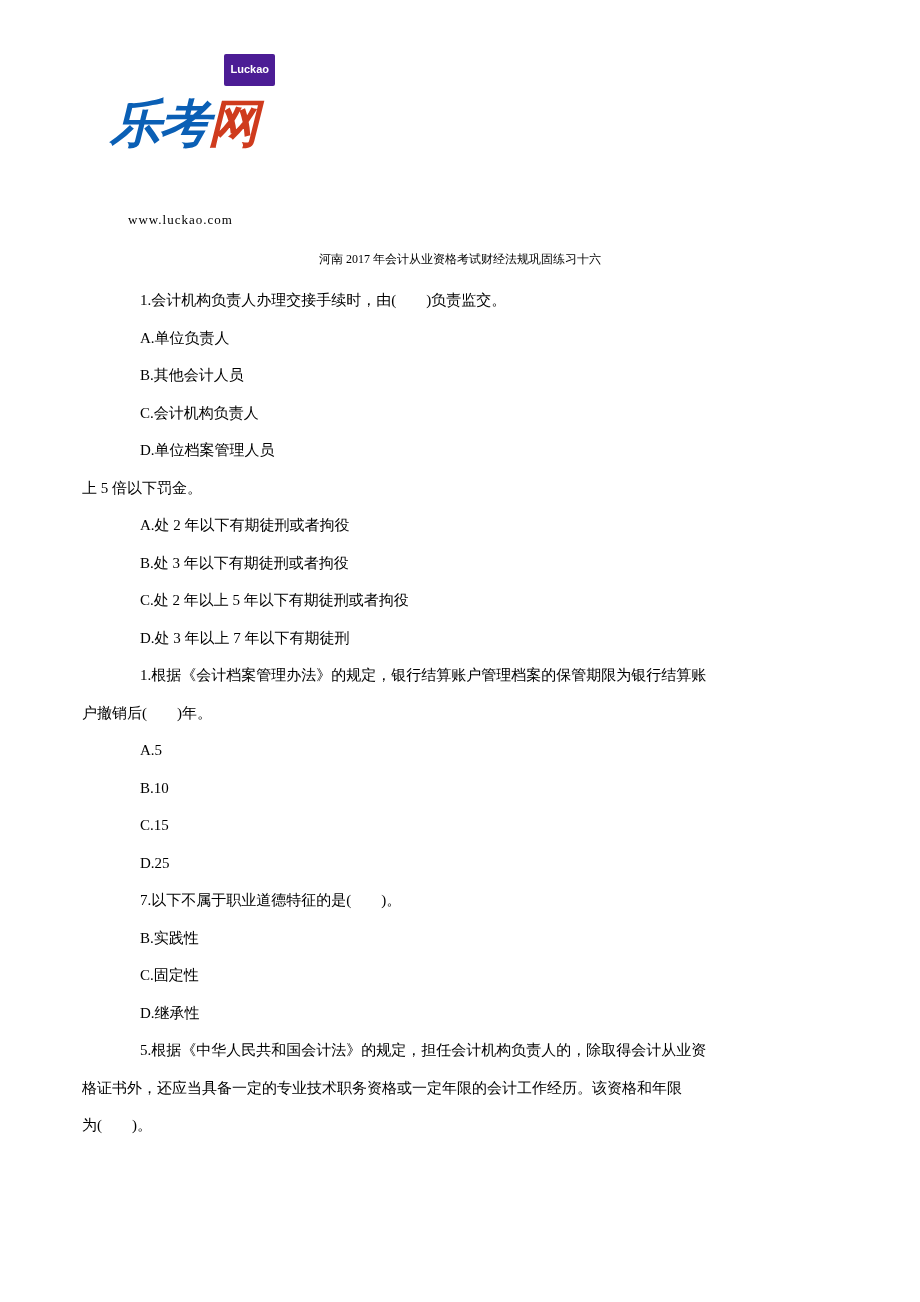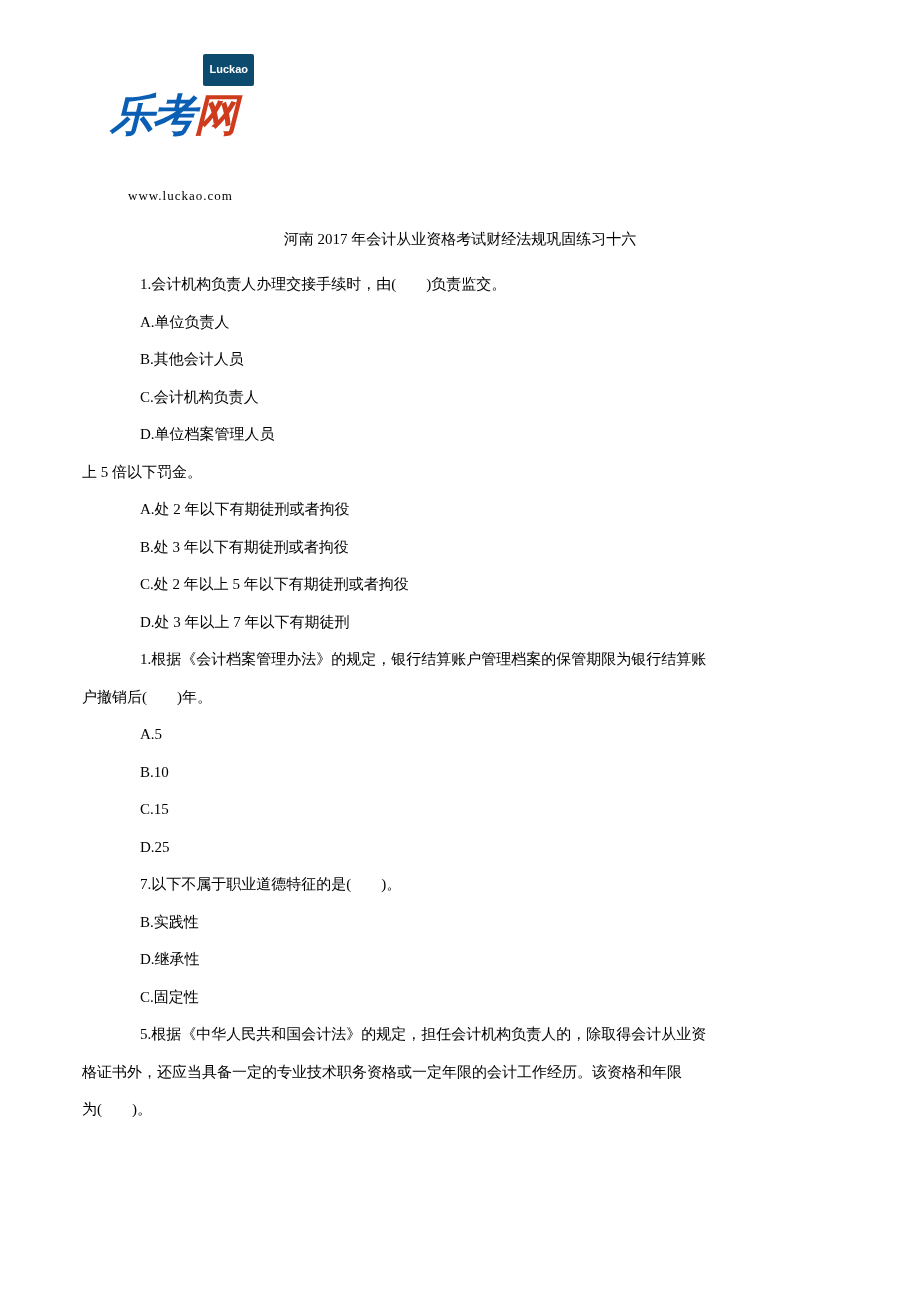--- a/index.html
+++ b/index.html
@@ -19,50 +19,50 @@
       margin-bottom: 4px;
     }
     .logo {
       display: inline-block;
       position: relative;
     }
     .badge {
       position: absolute;
       top: -6px;
       right: -18px;
-      background: #0c4a6e;
+      background: #4c1d95;
       color: #fff;
       font-family: Arial, sans-serif;
       font-size: 11px;
       font-weight: bold;
       padding: 2px 6px;
       border-radius: 2px;
     }
     .brand {
       font-family: "Microsoft YaHei", Arial, sans-serif;
-      font-size: 44px;
+      font-size: 51px;
       font-weight: 900;
       font-style: italic;
       letter-spacing: -2px;
     }
     .brand .c1 { color: #0a5fb5; }
     .brand .c2 { color: #0a5fb5; }
     .brand .c3 { color: #cf3b1d; }
     .url {
       font-size: 13px;
       font-family: SimSun, serif;
       margin-left: 18px;
-      margin-top: 10px;
+      margin-top: 16px;
       letter-spacing: 1px;
     }
     .title {
       text-align: center;
       margin-top: 8px;
       margin-bottom: 8px;
-      font-size: 15px;
+      font-size: 12px;
     }
     .section-label {
       margin-left: -28px;
     }
     .para {
       text-indent: 2em;
     }
     .q-flush {
       text-indent: 0;
       margin-left: -28px;
@@ -99,19 +99,19 @@
 
   <div class="para">1.根据《会计档案管理办法》的规定，银行结算账户管理档案的保管期限为银行结算账</div>
   <div class="q-flush">户撤销后(　　)年。</div>
   <div class="para">A.5</div>
   <div class="para">B.10</div>
   <div class="para">C.15</div>
   <div class="para">D.25</div>
 
   <div class="para">7.以下不属于职业道德特征的是(　　)。</div>
   <div class="para">B.实践性</div>
+  <div class="para">C.固定性</div>
   <div class="para">D.继承性</div>
-  <div class="para">C.固定性</div>
 
   <div class="para">5.根据《中华人民共和国会计法》的规定，担任会计机构负责人的，除取得会计从业资</div>
   <div class="q-flush">格证书外，还应当具备一定的专业技术职务资格或一定年限的会计工作经历。该资格和年限</div>
   <div class="q-flush">为(　　)。</div>
 </div>
 
 </body></html>

